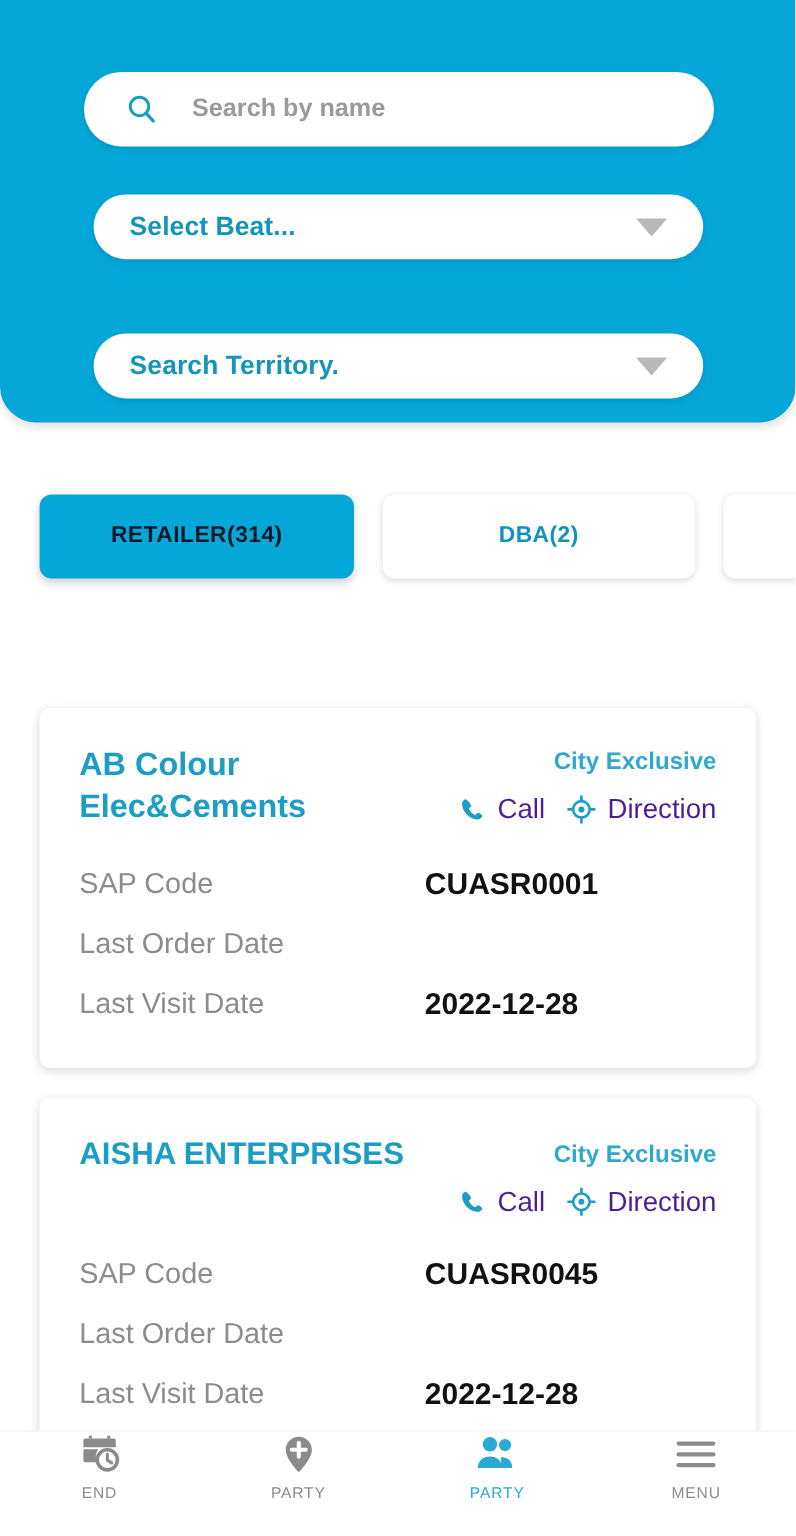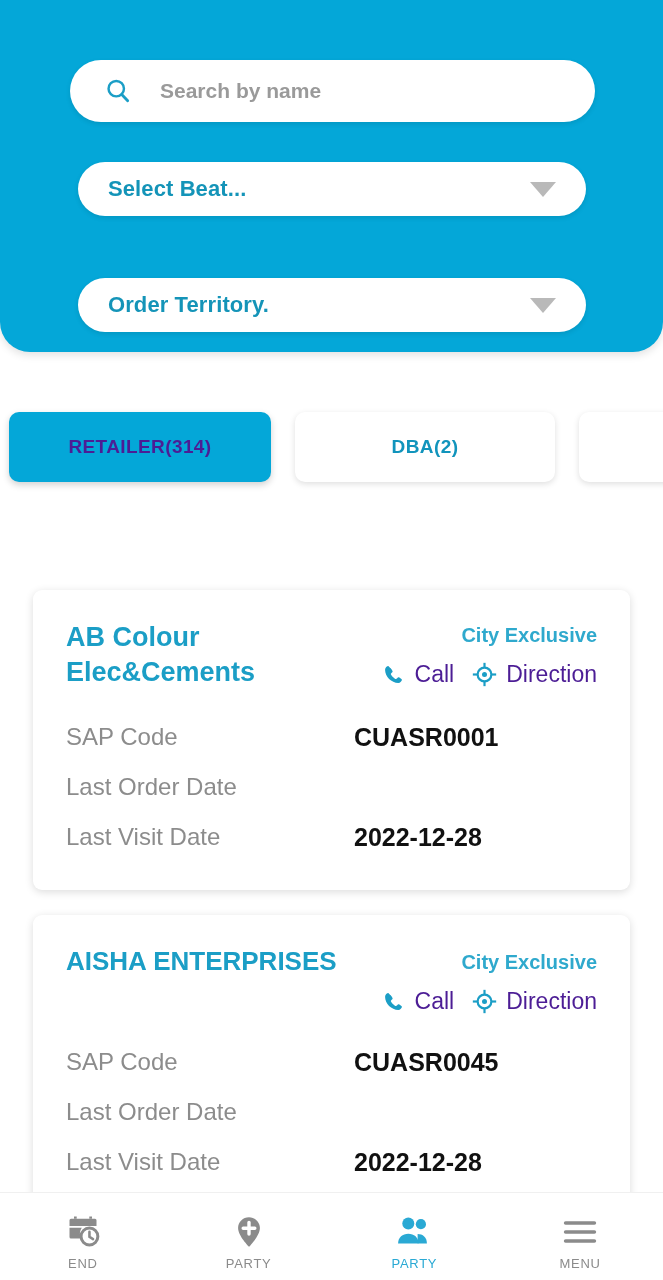--- a/index.html
+++ b/index.html
@@ -121,23 +121,24 @@
     font-family: "Liberation Sans", sans-serif;
     font-size: 19px;
     font-weight: bold;
     letter-spacing: 0.4px;
     background: #ffffff;
     color: #1194bc;
     box-shadow: 0 2px 6px rgba(0,0,0,0.13);
   }
   .tab.active {
     background: #04A7D8;
-    color: #4c1d95;
+    color: #0f172a;
     min-width: 262px;
     box-shadow: 0 3px 7px rgba(0,0,0,0.18);
+    margin-left: 24px;
   }
   .tab.partial { min-width: 180px; }
 
   
   .cards {
     position: absolute;
     top: 590px;
     left: 0;
     width: 663px;
   }
@@ -212,21 +213,21 @@
   
   .bottom-nav {
     position: absolute;
     bottom: 0;
     left: 0;
     width: 663px;
     height: 88px;
     background: #ffffff;
     display: flex;
     align-items: flex-start;
-    padding-top: 20px;
+    padding-top: 0;
     border-top: 1px solid #f0f0f0;
   }
   .nav-item {
     flex: 1;
     display: flex;
     flex-direction: column;
     align-items: center;
     gap: 5px;
     cursor: pointer;
   }
@@ -255,21 +256,21 @@
       </span>
       <input class="search-input" type="text" placeholder="Search by name" style="">
     </div>
 
     <div class="select-box beat">
       <span class="select-label">Select Beat...</span>
       <span class="caret"></span>
     </div>
 
     <div class="select-box territory">
-      <span class="select-label">Order Territory.</span>
+      <span class="select-label">Search Territory.</span>
       <span class="caret"></span>
     </div>
 
   </div>
 
   <div class="tabs">
     <div class="tab active">
       <span>RETAILER(314)</span>
     </div>
     <div class="tab">

